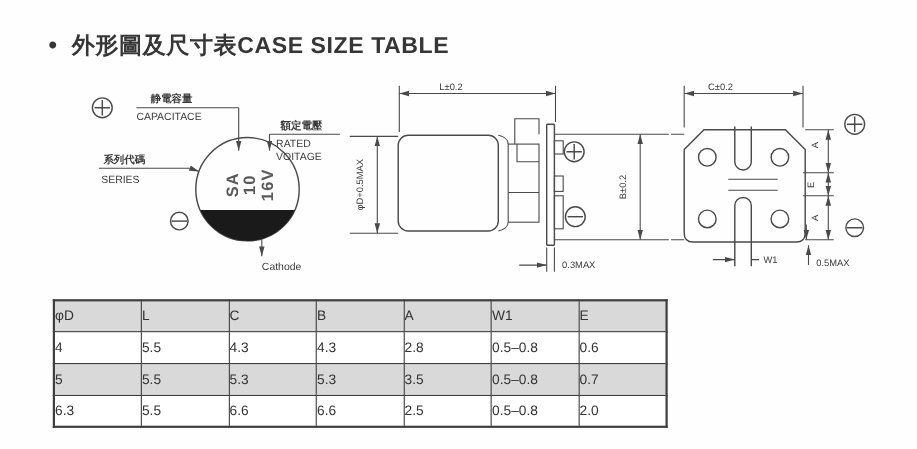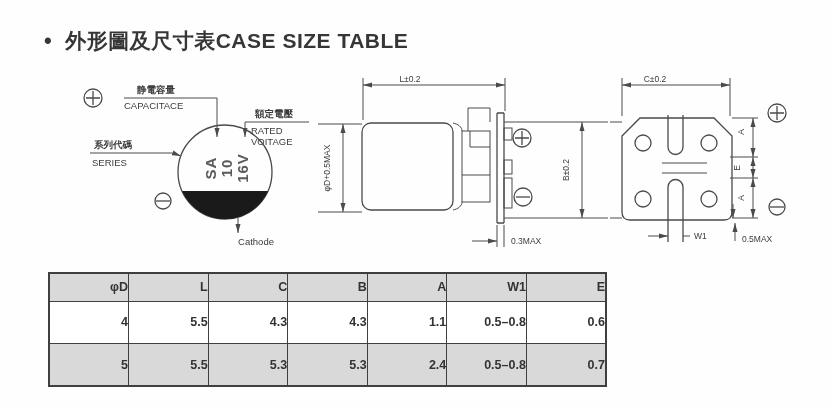--- a/index.html
+++ b/index.html
@@ -22,22 +22,22 @@
   .lbl9{font-size:9.5px;}
   .lblcn{font-size:9.5px;font-weight:600;}
   .mark{font-size:15px;font-weight:700;fill:#5a5a5a;letter-spacing:1px;}
   
   #size-table{
     position:absolute;left:48px;top:272px;width:559px;height:115px;
     border-collapse:collapse;table-layout:fixed;
     font-size:12.5px;color:#333;
   }
   #size-table th,#size-table td{
-    border:1.5px solid #3f3f3f;text-align:right;vertical-align:middle;
-    font-weight:700;padding:0;
+    border:1.5px solid #3f3f3f;text-align:left;vertical-align:middle;
+    font-weight:400;padding:0;
   }
   #size-table{border:2px solid #3f3f3f;}
   #size-table tr.shaded{background:#d9d9d9;}
   #size-table thead tr{background:#d9d9d9;height:28px;}
   #size-table tbody tr{height:29px;background:#fff;}
   #size-table tbody tr.shaded{background:#d9d9d9;}
 </style>
 </head>
 <body>
 
@@ -196,29 +196,38 @@
         <th>W1</th>
         <th>E</th>
       </tr>
     </thead>
     <tbody>
       <tr>
         <td>4</td>
         <td>5.5</td>
         <td>4.3</td>
         <td>4.3</td>
-        <td>1.1</td>
+        <td>2.8</td>
         <td>0.5–0.8</td>
         <td>0.6</td>
       </tr>
       <tr class="shaded">
         <td>5</td>
         <td>5.5</td>
         <td>5.3</td>
         <td>5.3</td>
-        <td>2.4</td>
+        <td>3.5</td>
         <td>0.5–0.8</td>
         <td>0.7</td>
       </tr>
+      <tr>
+        <td>6.3</td>
+        <td>5.5</td>
+        <td>6.6</td>
+        <td>6.6</td>
+        <td>2.5</td>
+        <td>0.5–0.8</td>
+        <td>2.0</td>
+      </tr>
     </tbody>
   </table>
 
 </div>
 
 </body></html>

